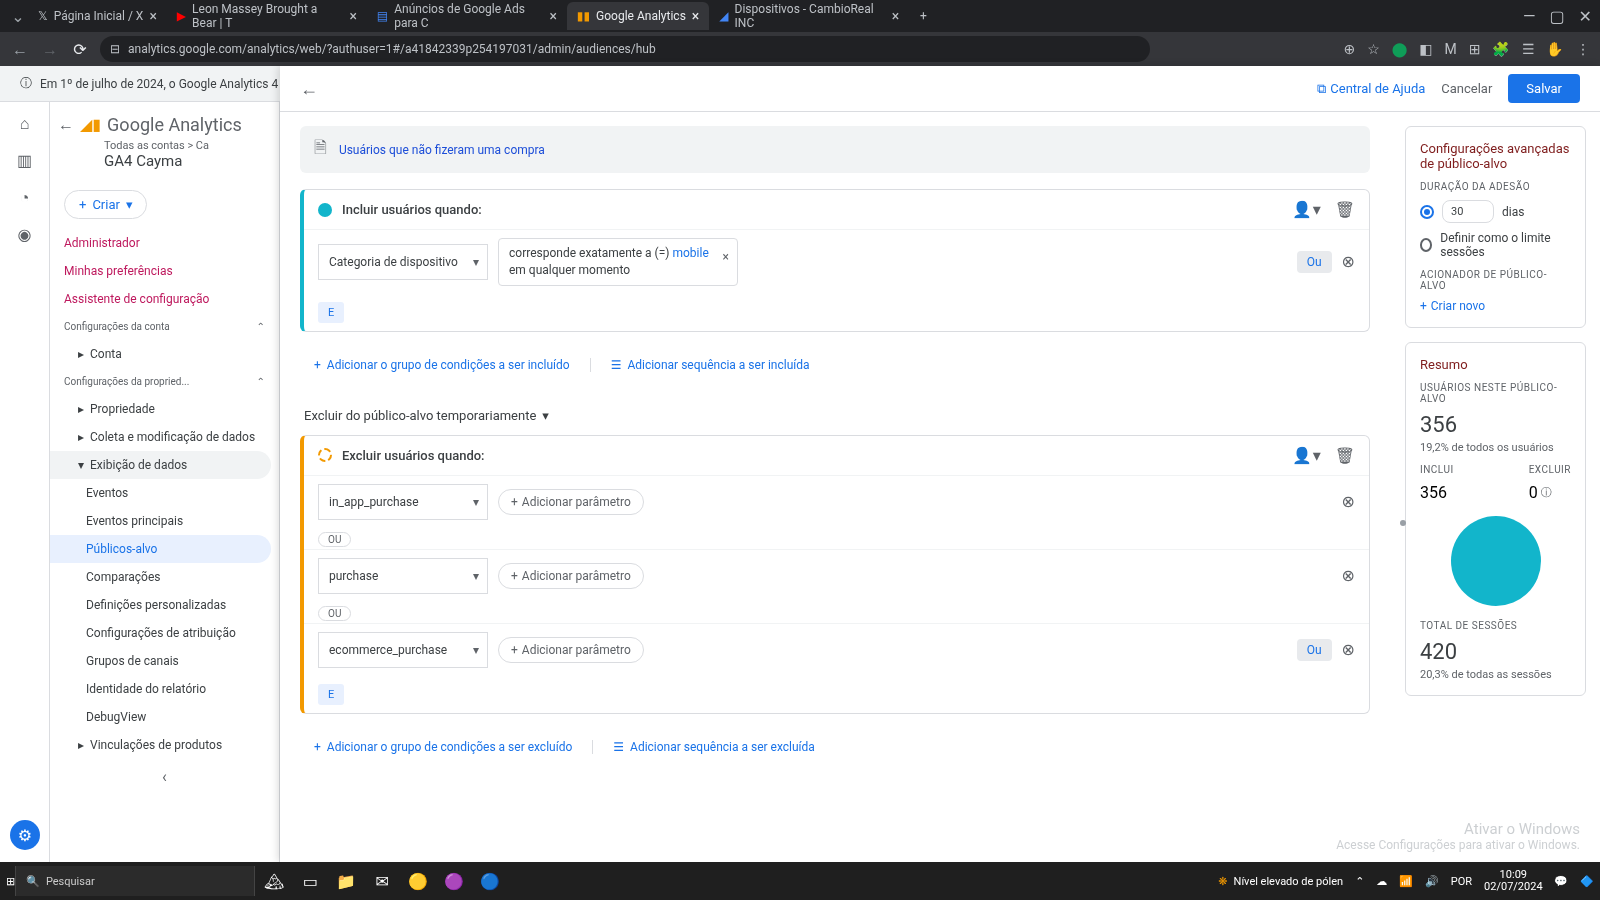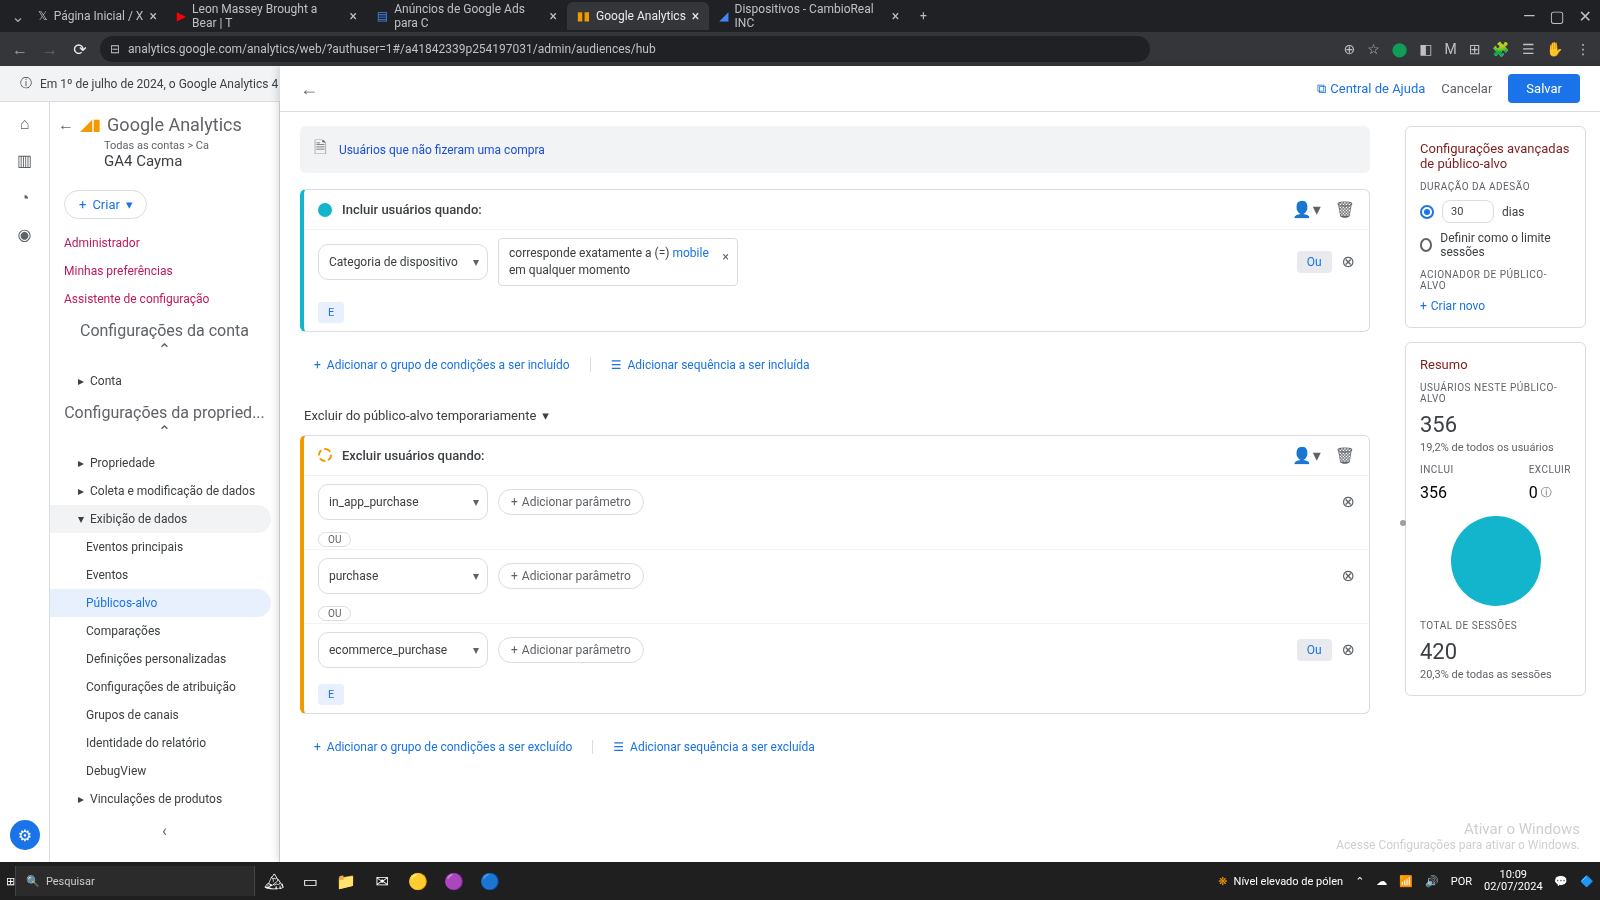--- a/index.html
+++ b/index.html
@@ -27,21 +27,21 @@
 .ga-leftrail { width: 50px; background: #fff; border-right: 1px solid #dadce0; display: flex; flex-direction: column; align-items: center; padding-top: 12px; gap: 18px; }
 .rail-icon { color: #5f6368; font-size: 16px; }
 
 .ga-sidebar { width: 230px; background: #fff; border-right: 1px solid #dadce0; padding: 8px 0; }
 .sb-logo { color: #f29900; font-size: 16px; display: flex; align-items: center; }
 .sb-title { font-size: 18px; color: #5f6368; }
 .sb-crumbs { font-size: 11px; color: #5f6368; padding: 0 14px; }
 .sb-prop { font-size: 15px; color: #3c4043; padding: 0 14px 10px; }
 .create-btn { margin: 10px 14px; border: 1px solid #dadce0; border-radius: 18px; padding: 6px 14px; display: flex; align-items: center; gap: 6px; color: #1a73e8; font-size: 13px; width: fit-content; }
 .sb-item { padding: 7px 14px; font-size: 12px; color: #be185d; cursor: pointer; }
-.sb-section { padding: 8px 14px; font-size: 16px; color: #5f6368; display: flex; justify-content: space-between; align-items: center; flex-direction: column; }
+.sb-section { padding: 8px 14px; font-size: 10px; color: #5f6368; display: flex; justify-content: space-between; align-items: center; }
 .sb-sub { padding: 7px 14px 7px 28px; font-size: 12px; color: #3c4043; display: flex; align-items: center; gap: 6px; }
 .sb-sub2 { padding: 7px 14px 7px 36px; font-size: 12px; color: #3c4043; }
 .sb-sub2.active { background: #e8f0fe; color: #1a73e8; border-radius: 0 16px 16px 0; margin-right: 8px; }
 .collapse-chev { text-align: center; color: #5f6368; padding: 8px; }
 
 
 .builder-overlay { position: absolute; left: 280px; right: 0; top: 66px; bottom: 38px; background: #fff; box-shadow: -2px 0 8px rgba(0,0,0,0.15); display: flex; flex-direction: column; }
 .builder-header { height: 46px; display: flex; align-items: center; padding: 0 20px; border-bottom: 1px solid #dadce0; gap: 16px; }
 .back-arrow { font-size: 18px; color: #5f6368; cursor: pointer; }
 .builder-title { font-size: 18px; color: #3c4043; }
@@ -58,21 +58,21 @@
 
 .cond-group { border: 1px solid #dadce0; border-left: 4px solid #12b5cb; border-radius: 6px; margin-bottom: 14px; }
 .cond-group.exclude { border-left-color: #f29900; }
 .cond-head { display: flex; align-items: center; padding: 10px 14px; gap: 10px; }
 .circle-marker { width: 14px; height: 14px; border-radius: 50%; background: #12b5cb; }
 .circle-marker.exclude { background: #fff; border: 2px dashed #f29900; }
 .cond-label { font-size: 13px; color: #3c4043; font-weight: 500; }
 .cond-head-actions { margin-left: auto; display: flex; gap: 14px; color: #5f6368; }
 
 .cond-row { display: flex; align-items: center; gap: 10px; padding: 8px 14px; border-top: 1px solid #f1f3f4; }
-.selector-box { border: 1px solid #dadce0; border-radius: 10px; padding: 10px 28px 10px 10px; font-size: 12px; color: #3c4043; min-width: 170px; position: relative; }
+.selector-box { border: 1px solid #dadce0; border-radius: 0; padding: 10px 28px 10px 10px; font-size: 12px; color: #3c4043; min-width: 170px; position: relative; }
 .selector-box::after { content: '▾'; position: absolute; right: 8px; color: #5f6368; }
 .value-box { border: 1px solid #dadce0; border-radius: 4px; padding: 6px 28px 6px 10px; font-size: 12px; color: #3c4043; position: relative; min-width: 230px; line-height: 1.4; }
 .value-box .hl { color: #1a73e8; }
 .value-box .close { position: absolute; right: 8px; top: 10px; color: #5f6368; cursor: pointer; }
 .param-btn { border: 1px solid #dadce0; border-radius: 16px; padding: 5px 12px; font-size: 12px; color: #5f6368; display: flex; align-items: center; gap: 4px; }
 .row-actions { margin-left: auto; display: flex; gap: 10px; align-items: center; }
 .ou-pill { background: #e8eaed; padding: 4px 10px; border-radius: 4px; font-size: 12px; color: #1a73e8; }
 .del-circle { color: #5f6368; }
 .e-pill { background: #e8f0fe; color: #1a73e8; font-size: 11px; padding: 4px 10px; border-radius: 3px; margin: 8px 14px; display: inline-block; }
 .ou-small { border: 1px solid #dadce0; border-radius: 10px; padding: 1px 9px; font-size: 10px; color: #5f6368; margin: 2px 14px; display: inline-block; }
@@ -222,22 +222,22 @@
         <span>Propriedade</span>
       </div>
     <div class="sb-sub">
         <span>▸</span>
         <span>Coleta e modificação de dados</span>
       </div>
     <div class="sb-sub" style="background:#f1f3f4;border-radius:0 16px 16px 0;margin-right:8px">
         <span>▾</span>
         <span>Exibição de dados</span>
       </div>
+    <div class="sb-sub2">Eventos</div>
     <div class="sb-sub2">Eventos principais</div>
-    <div class="sb-sub2">Eventos</div>
     <div class="sb-sub2 active">Públicos-alvo</div>
     <div class="sb-sub2">Comparações</div>
     <div class="sb-sub2">Definições personalizadas</div>
     <div class="sb-sub2">Configurações de atribuição</div>
     <div class="sb-sub2">Grupos de canais</div>
     <div class="sb-sub2">Identidade do relatório</div>
     <div class="sb-sub2">DebugView</div>
     <div class="sb-sub">
         <span>▸</span>
         <span>Vinculações de produtos</span>

